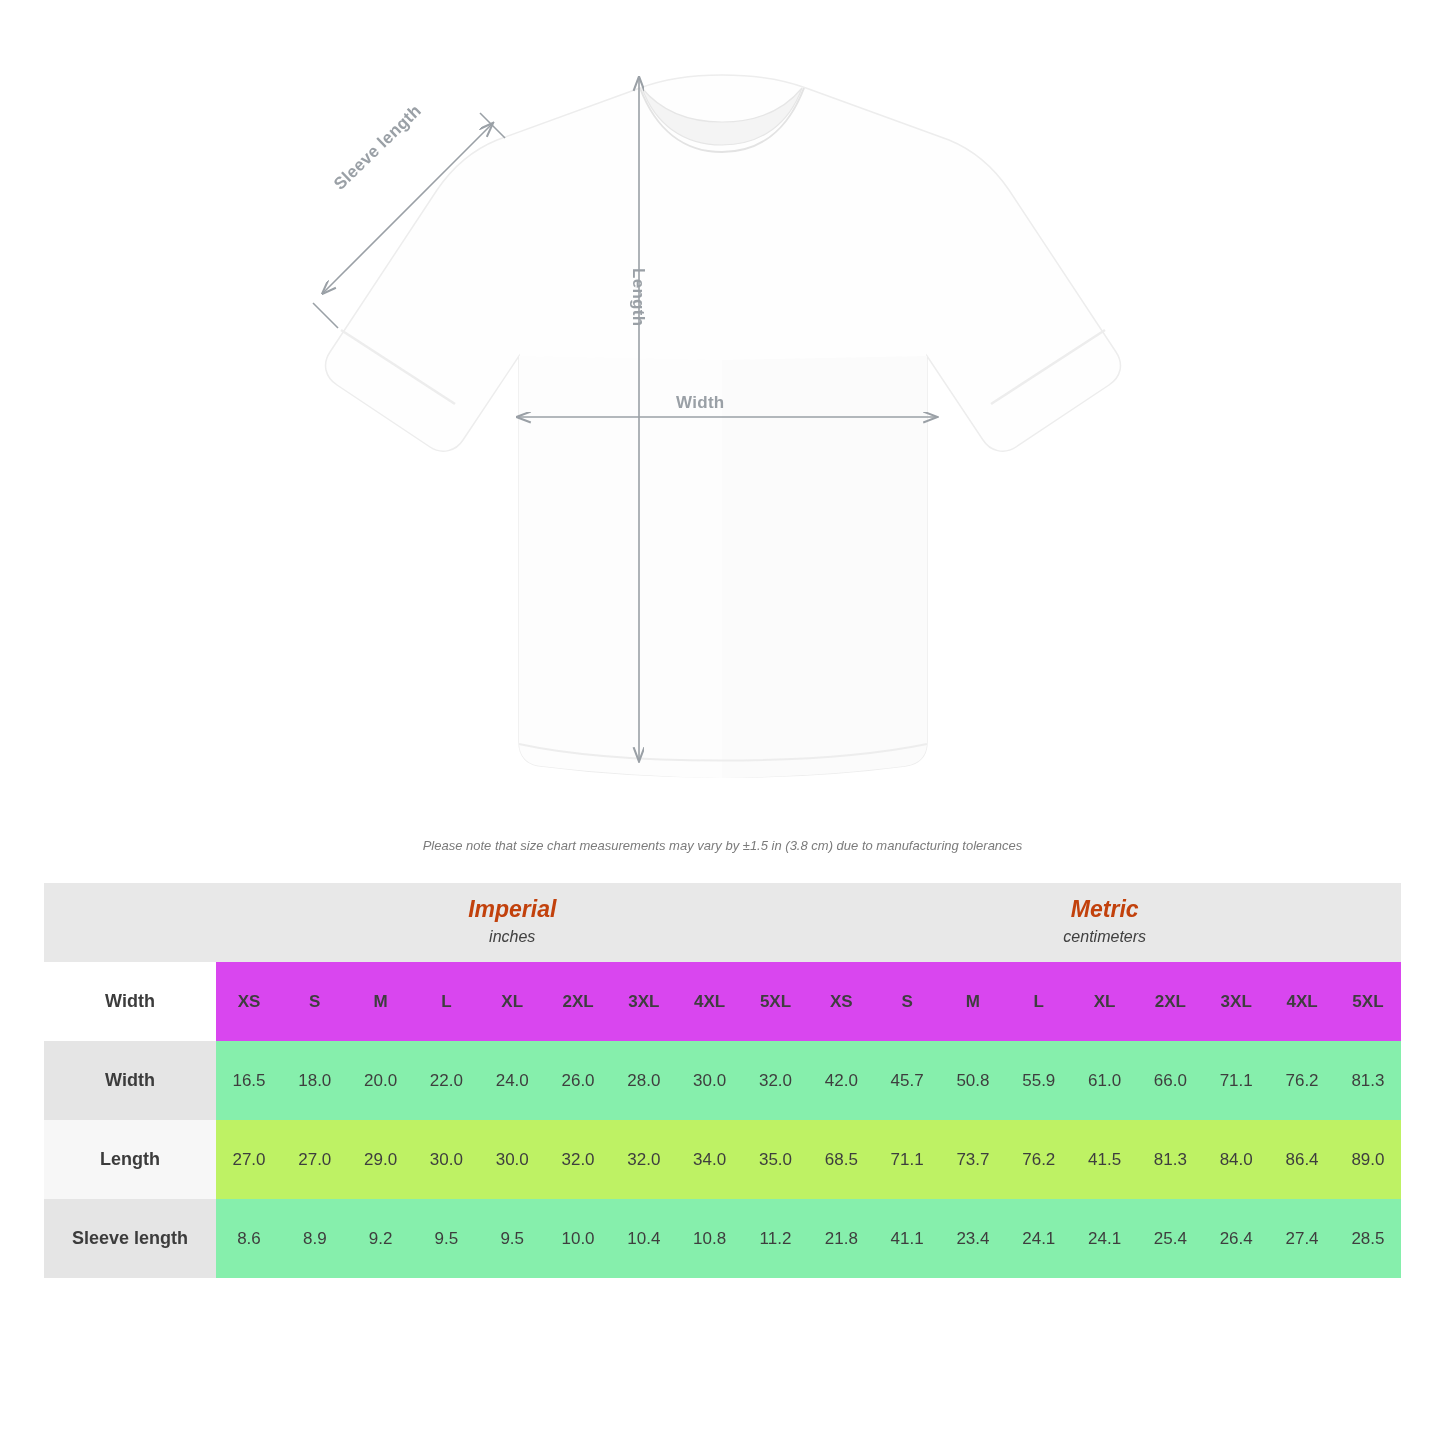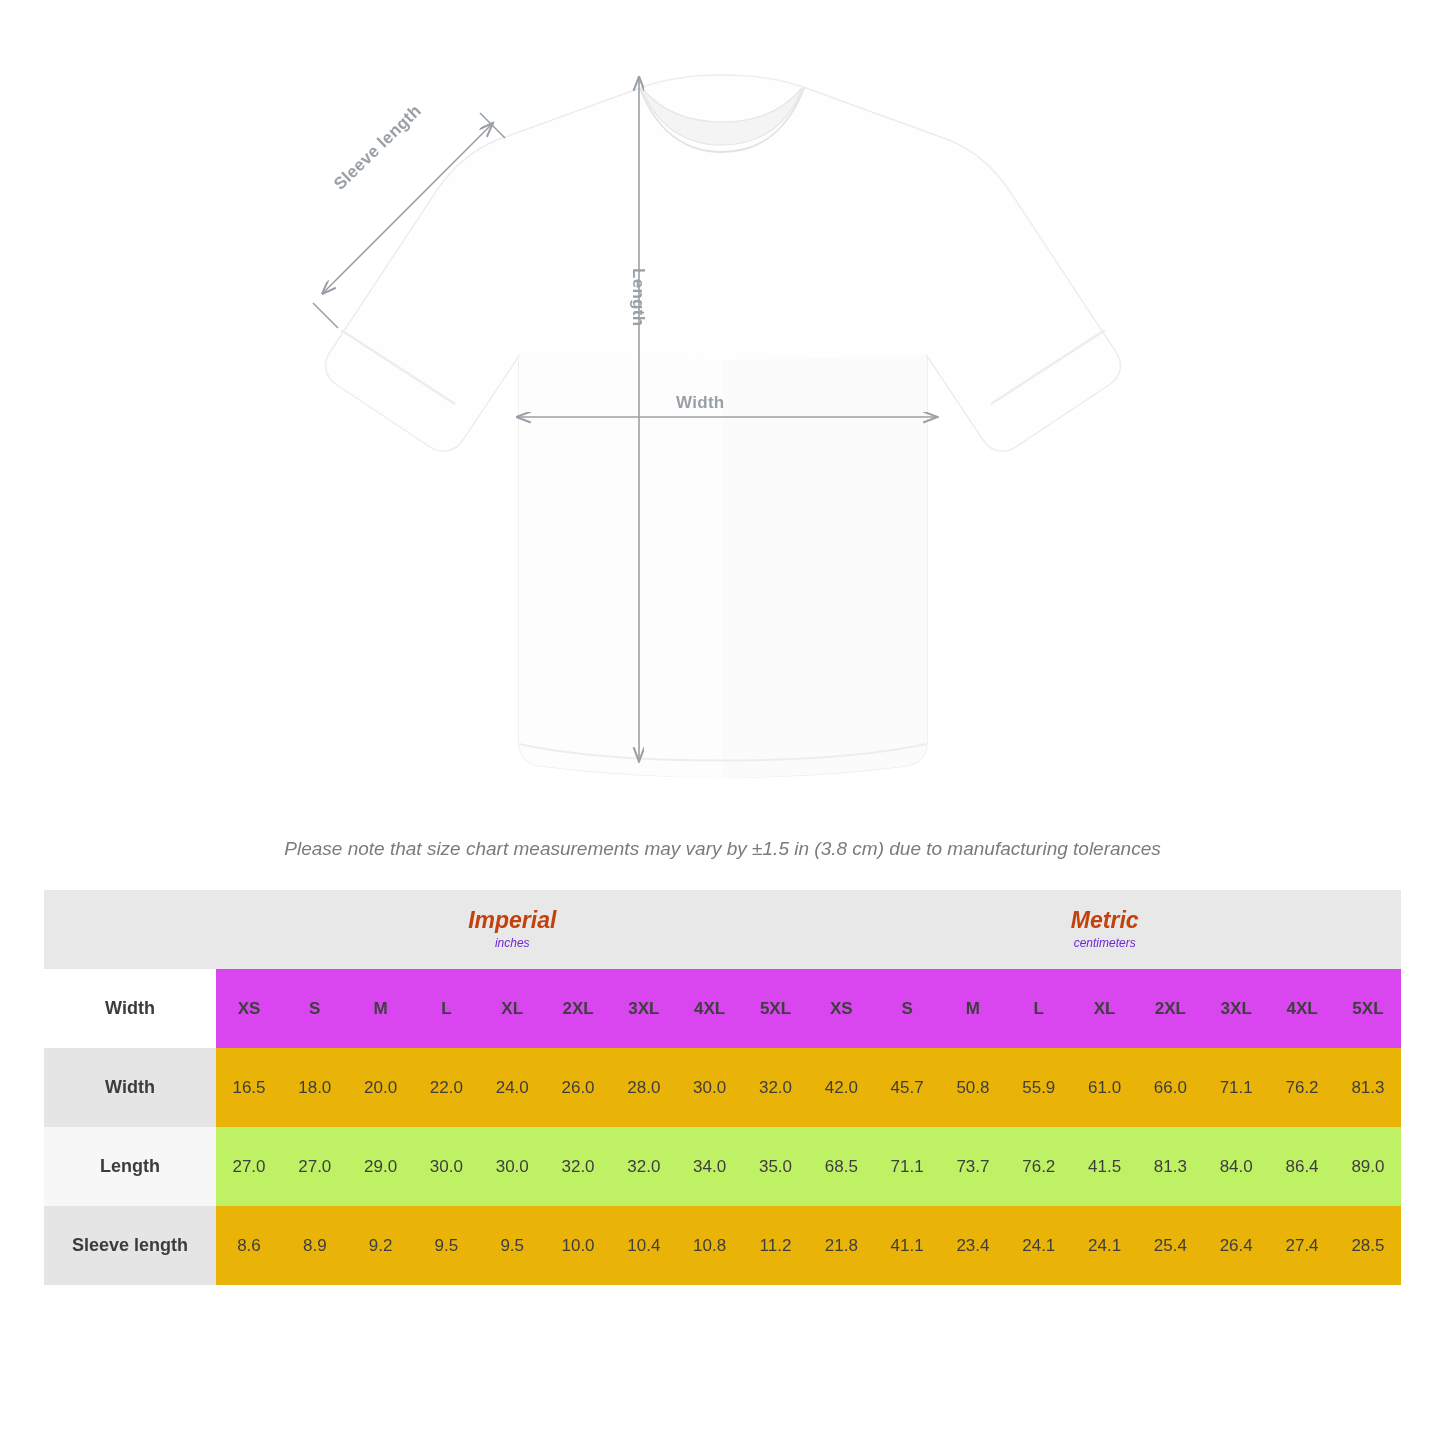--- a/index.html
+++ b/index.html
@@ -61,21 +61,21 @@
   
   .title {
     text-align: center;
     font-size: 29px;
     font-weight: bold;
     color: #3c3c3c;
     margin-top: 28px;
   }
   .subtitle {
     text-align: center;
-    font-size: 19px;
+    font-size: 13px;
     font-style: italic;
     color: #7b7b7b;
     margin-top: 18px;
   }
 
   
   .table-wrap {
     margin: 30px 44px 0 44px;
   }
   table.size-table {
@@ -97,39 +97,39 @@
     height: 114px;
   }
   .unit-sys {
     font-size: 23px;
     font-style: italic;
     font-weight: bold;
     color: #c2410c;
     line-height: 1.25;
   }
   .unit-unit {
-    font-size: 12px;
+    font-size: 16px;
     font-style: italic;
-    color: #6d28d9;
+    color: #404040;
     line-height: 1.6;
   }
   .head-row td {
     background: #d946ef;
     font-weight: bold;
     font-size: 18px;
     color: #3c3c3c;
   }
   .head-row td.rowlabel,
   .row-odd td.rowlabel,
   .row-even td.rowlabel {
     font-weight: bold;
     font-size: 18px;
     color: #3c3c3c;
   }
-  .row-odd td { background: #eab308; }
+  .row-odd td { background: #86efac; }
   .row-even td { background: #bef264; }
   .row-odd td.rowlabel { background: #e5e5e5; }
   .head-row td.rowlabel { background: #ffffff; }
   .row-even td.rowlabel { background: #f7f7f7; }
   .col-label { width: 172px; }
   .col-data { width: 65.8px; }
 </style>
 </head>
 <body>
 

